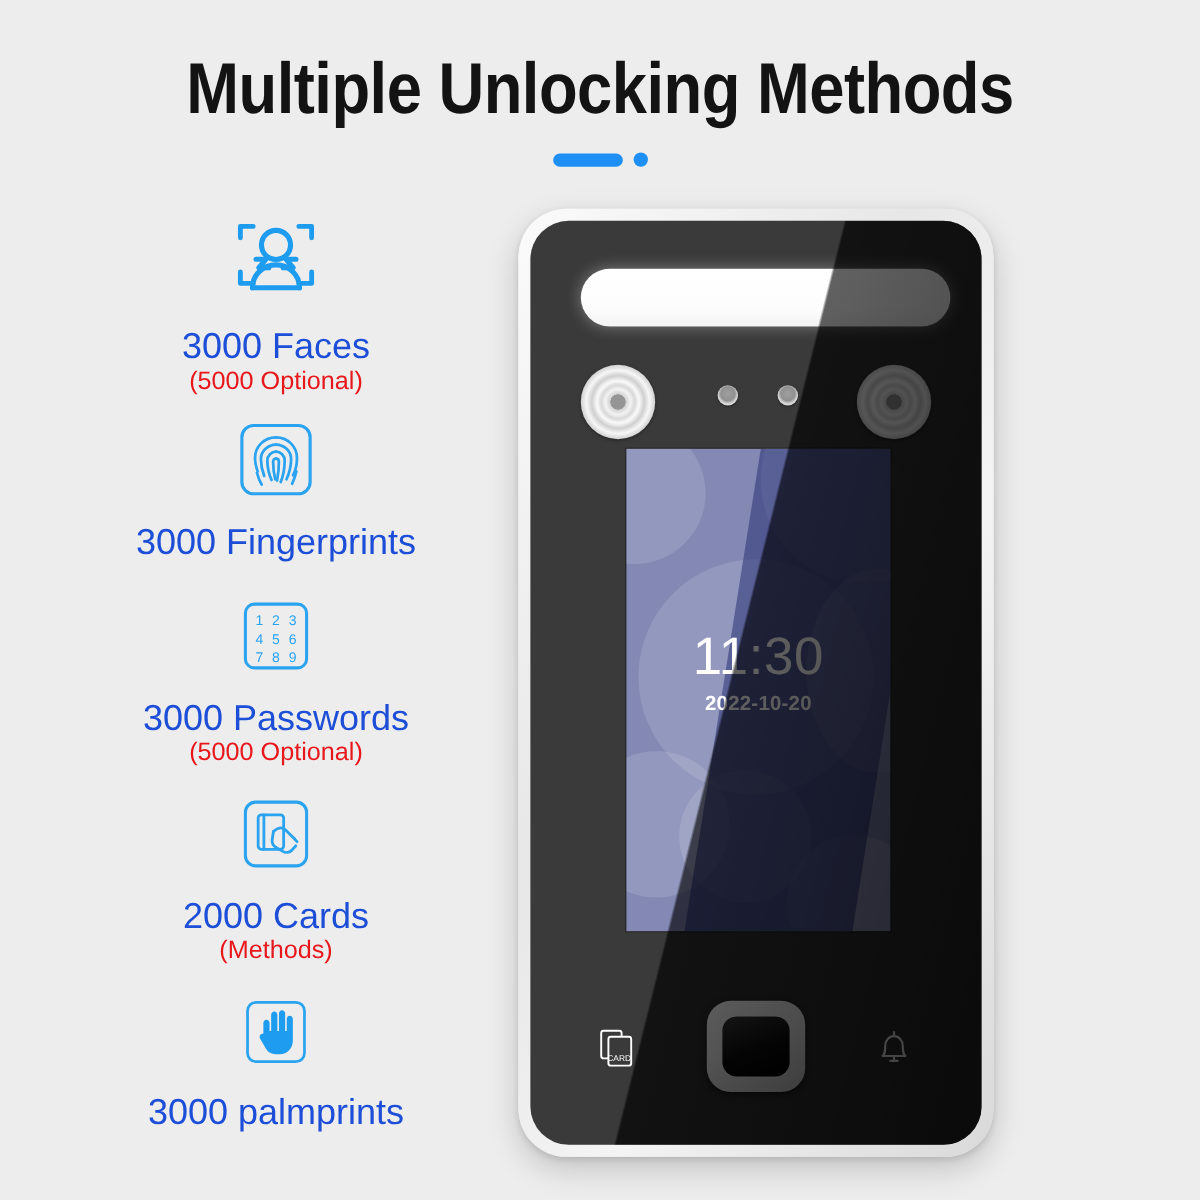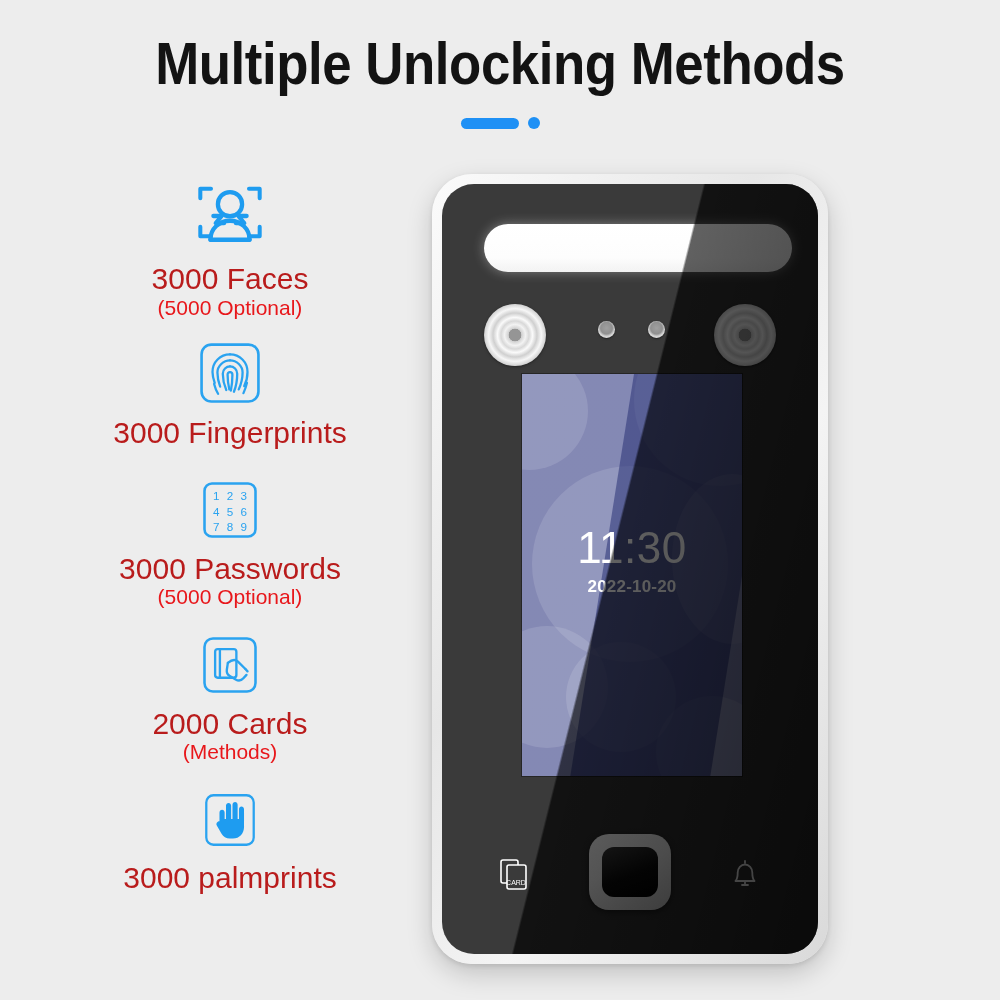--- a/index.html
+++ b/index.html
@@ -6,41 +6,41 @@
   * { margin:0; padding:0; box-sizing:border-box; }
   html,body{
     width:1000px; height:1000px;
     background:#eeeeee;
     font-family:"Liberation Sans", sans-serif;
     overflow:hidden;
   }
   #stage{ position:relative; width:1000px; height:1000px; background:#ededed; }
 
   
-  .header{ position:absolute; left:0; top:32px; width:1000px; text-align:center; }
+  .header{ position:absolute; left:0; top:42px; width:1000px; text-align:center; }
   .title{
     font-family:"Liberation Sans", sans-serif;
     font-size:60px; font-weight:700; color:#131313;
     letter-spacing:-0.5px; line-height:1.05;
     transform:scaleX(0.88); transform-origin:center;
   }
   .accent{ margin-top:22px; display:flex; justify-content:center; align-items:center; gap:9px; }
   .accent-bar{ width:58px; height:11px; border-radius:6px; background:#1e90f5; }
   .accent-dot{ width:12px; height:12px; border-radius:50%; background:#1e90f5; }
 
   
   .features{
     position:absolute; left:60px; top:178px; width:340px;
     display:flex; flex-direction:column; align-items:center;
   }
   .feature{ width:100%; display:flex; flex-direction:column; align-items:center; }
   .f-icon{ display:flex; align-items:center; justify-content:center; }
   .f-main{
-    font-size:30px; color:#b91c1c; line-height:1.12;
-    white-space:nowrap; margin-top:8px;
+    font-size:30px; color:#1d4ed8; line-height:1.12;
+    white-space:nowrap; margin-top:18px;
   }
   .f-opt{
     font-size:21px; color:#e8171b; line-height:1.12;
     white-space:nowrap;
   }
   
   .feature.f0{ margin-top:0; }
   .feature.f1{ margin-top:19px; }
   .feature.f2{ margin-top:26px; }
   .feature.f3{ margin-top:22px; }

